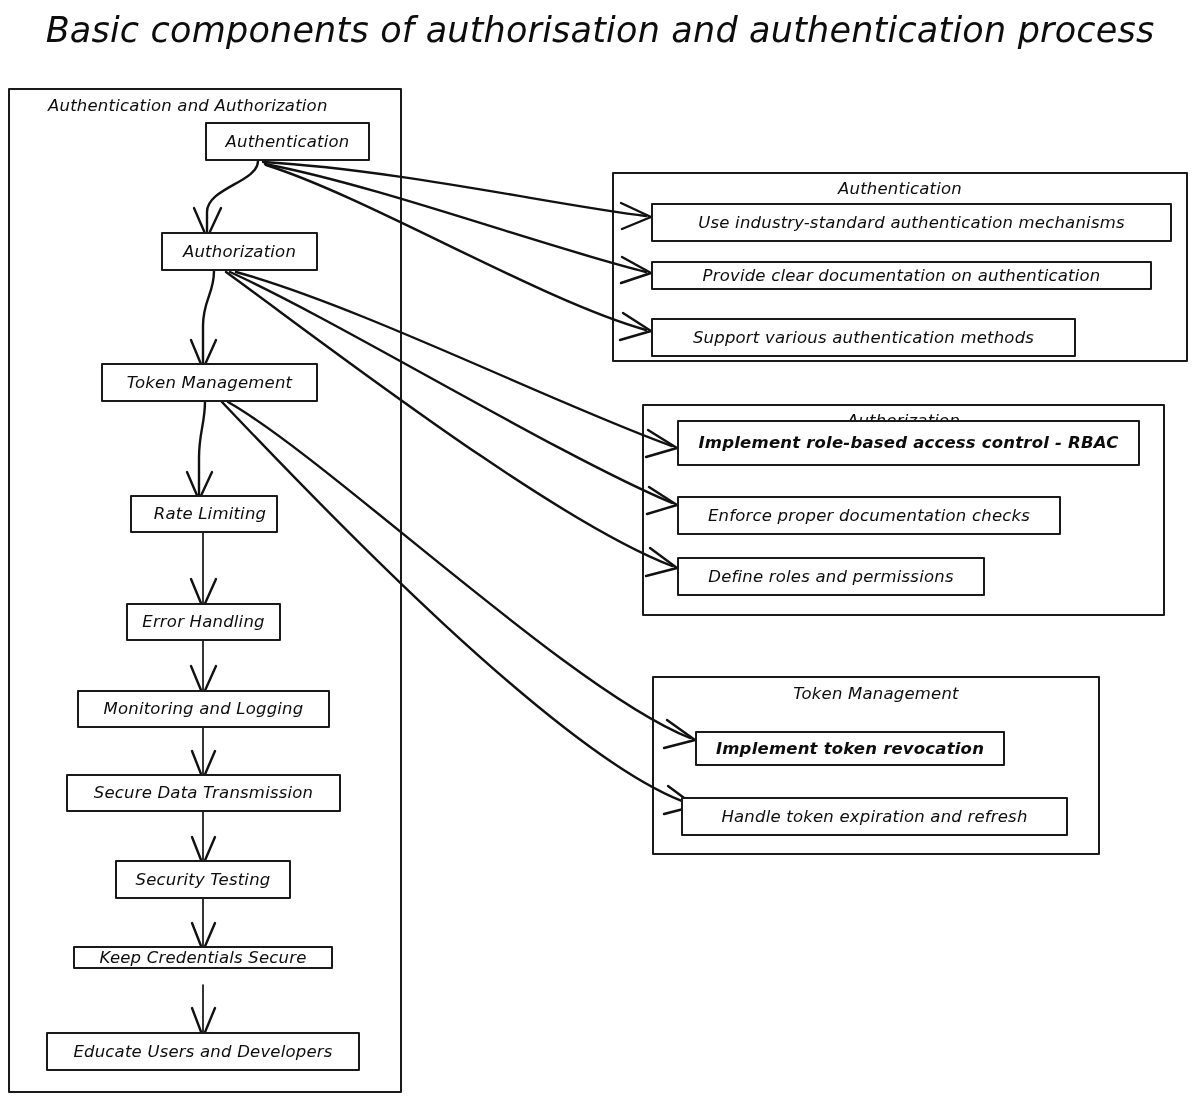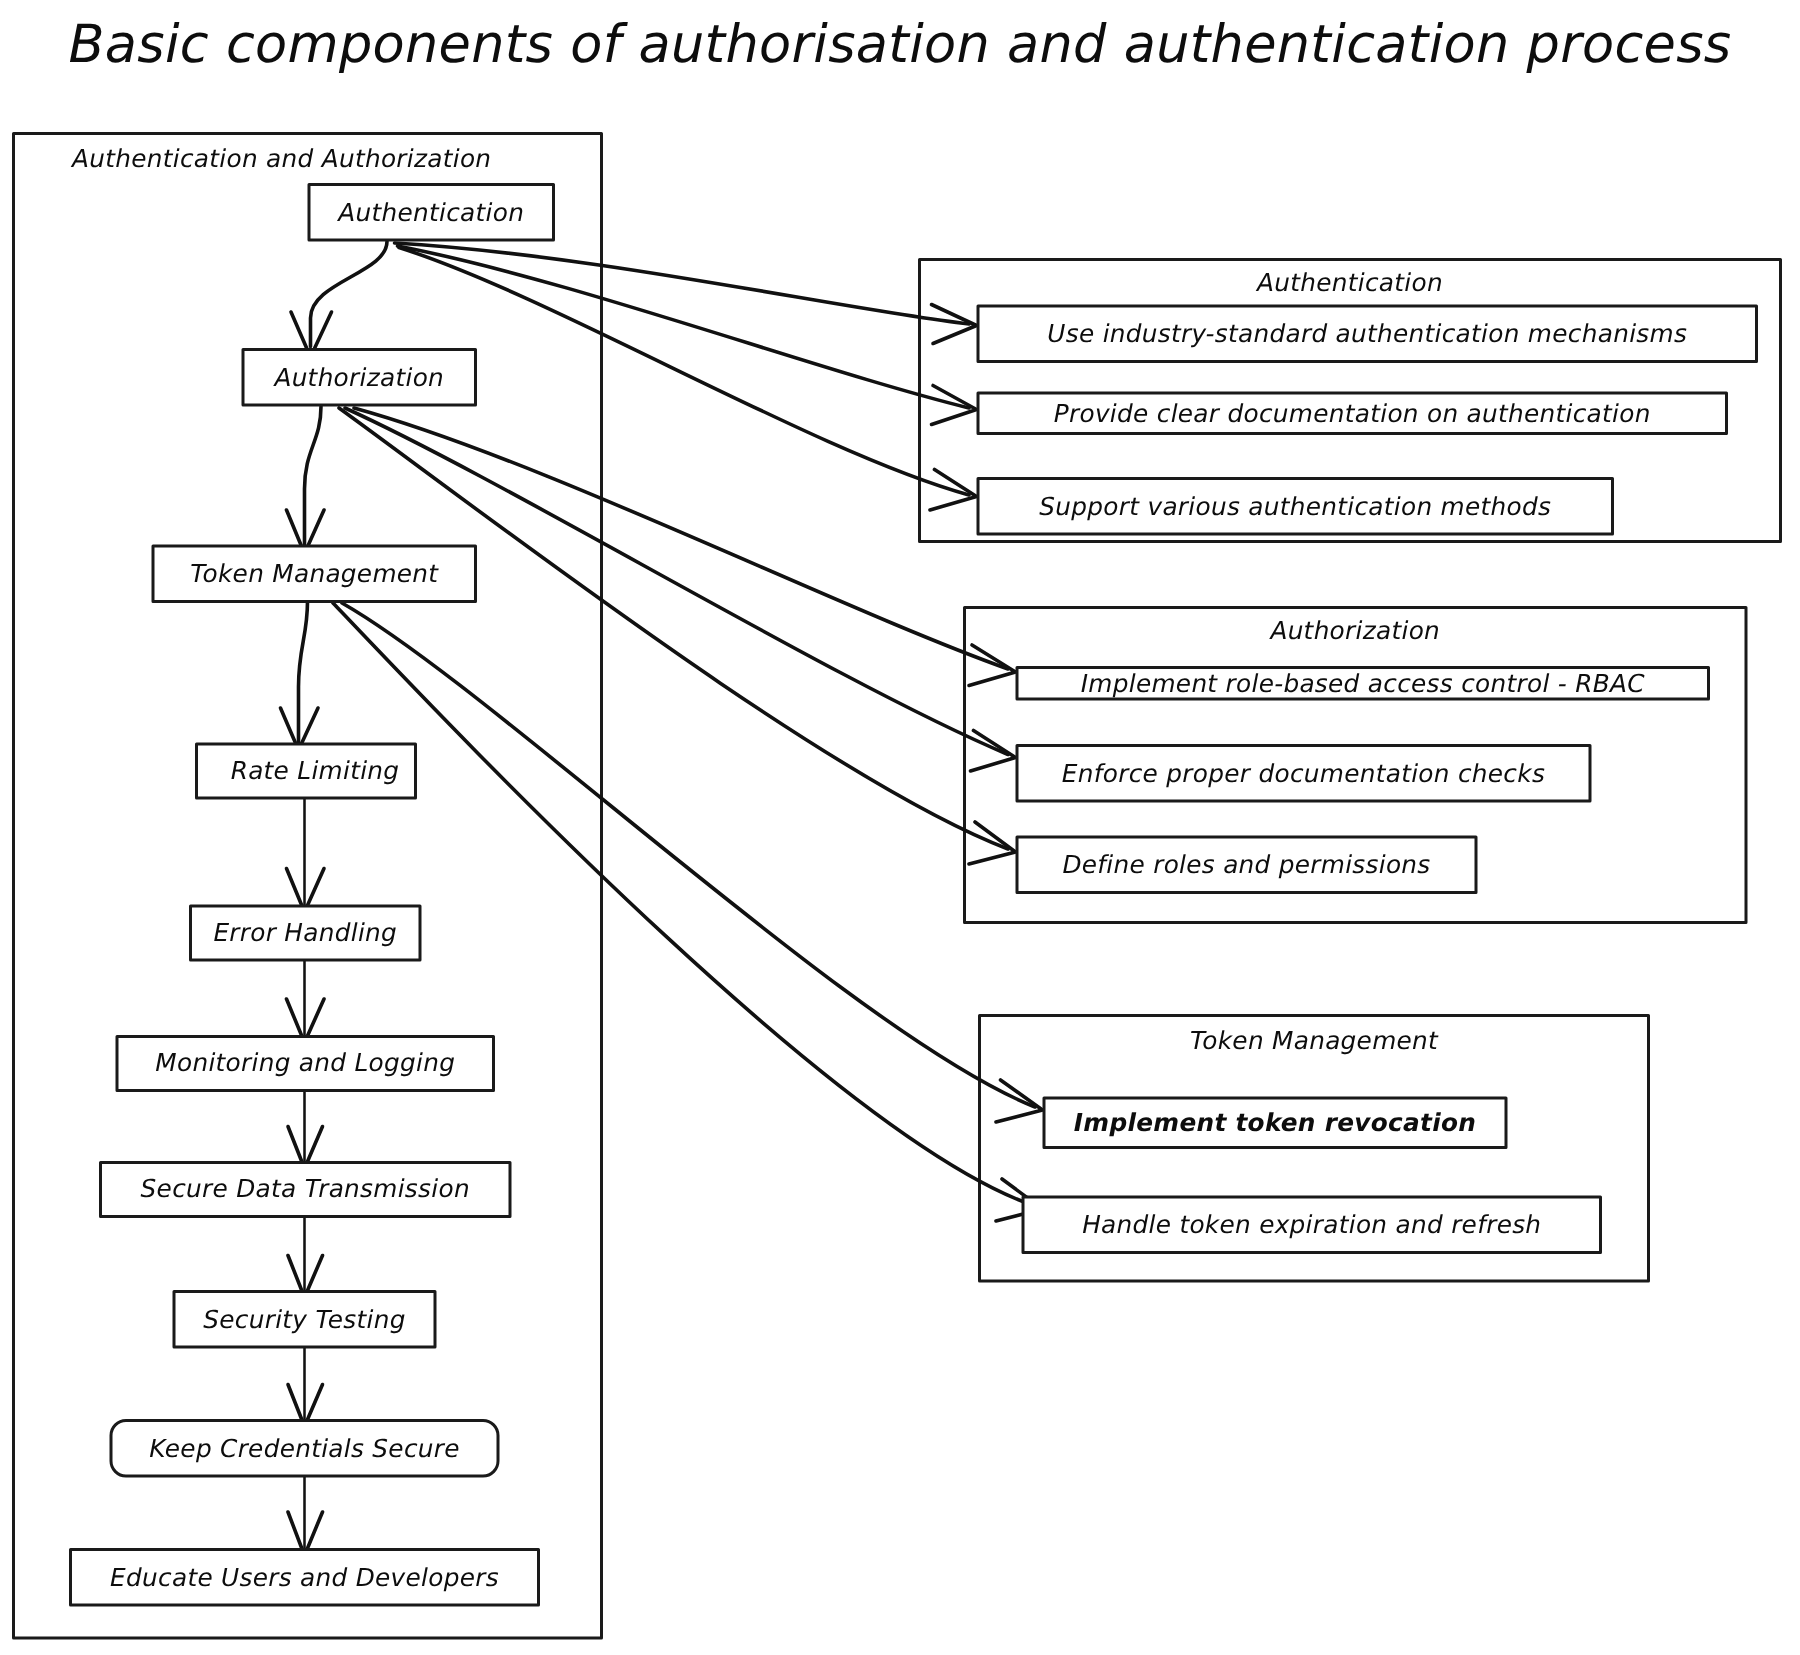--- a/index.html
+++ b/index.html
@@ -194,35 +194,35 @@
   <div class="node hand" style="left:130px; top:495px; width:148px; height:38px;padding-left:12px;">Rate Limiting</div>
 
   <div class="node hand" style="left:126px; top:603px; width:155px; height:38px;">Error Handling</div>
 
   <div class="node hand" style="left:77px; top:690px; width:253px; height:38px;">Monitoring and Logging</div>
 
   <div class="node hand" style="left:66px; top:774px; width:275px; height:38px;">Secure Data Transmission</div>
 
   <div class="node hand" style="left:115px; top:860px; width:176px; height:39px;">Security Testing</div>
 
-  <div class="node hand" style="left:73px; top:946px; width:260px; height:39px;border-radius:11px;">Keep Credentials Secure</div>
+  <div class="node hand" style="left:73px; top:946px; width:260px; height:23px;">Keep Credentials Secure</div>
 
   <div class="node hand" style="left:46px; top:1032px; width:314px; height:39px;">Educate Users and Developers</div>
 
   <div class="cluster" id="cluster-authentication-details" style="left:612px; top:172px; width:576px; height:190px; z-index:1;"></div>
   <div class="cluster-label hand" style="left:612px; top:178px; width:576px; z-index:4;">Authentication</div>
 
   <div class="node hand" style="left:651px; top:203px; width:521px; height:39px;">Use industry-standard authentication mechanisms</div>
   <div class="node hand" style="left:651px; top:261px; width:501px; height:29px;">Provide clear documentation on authentication</div>
   <div class="node hand" style="left:651px; top:318px; width:425px; height:39px;">Support various authentication methods</div>
 
   <div class="cluster" id="cluster-authorization-details" style="left:642px; top:404px; width:523px; height:212px; z-index:1;"></div>
   <div class="cluster-label hand" style="left:642px; top:410px; width:523px; z-index:4;">Authorization</div>
 
-  <div class="node hand" style="left:677px; top:444px; width:463px; height:23px;">Implement role-based access control - RBAC</div>
+  <div class="node hand" style="left:677px; top:420px; width:463px; height:46px;font-weight:bold;">Implement role-based access control - RBAC</div>
   <div class="node hand" style="left:677px; top:496px; width:384px; height:39px;">Enforce proper documentation checks</div>
   <div class="node hand" style="left:677px; top:557px; width:308px; height:39px;">Define roles and permissions</div>
 
   <div class="cluster" id="cluster-token-management-details" style="left:652px; top:676px; width:448px; height:179px; z-index:1;"></div>
   <div class="cluster-label hand" style="left:652px; top:683px; width:448px; z-index:4;">Token Management</div>
 
   <div class="node hand" style="left:695px; top:731px; width:310px; height:35px;font-weight:bold;">Implement token revocation</div>
   <div class="node hand" style="left:681px; top:797px; width:387px; height:39px;">Handle token expiration and refresh</div>
 
 </div>

